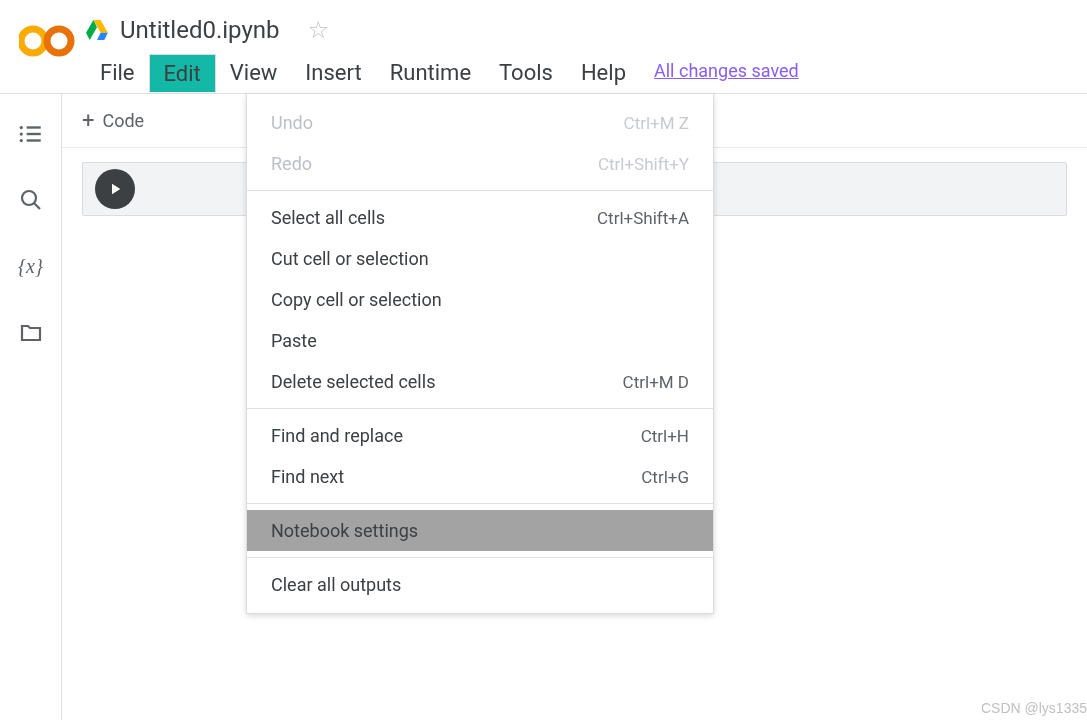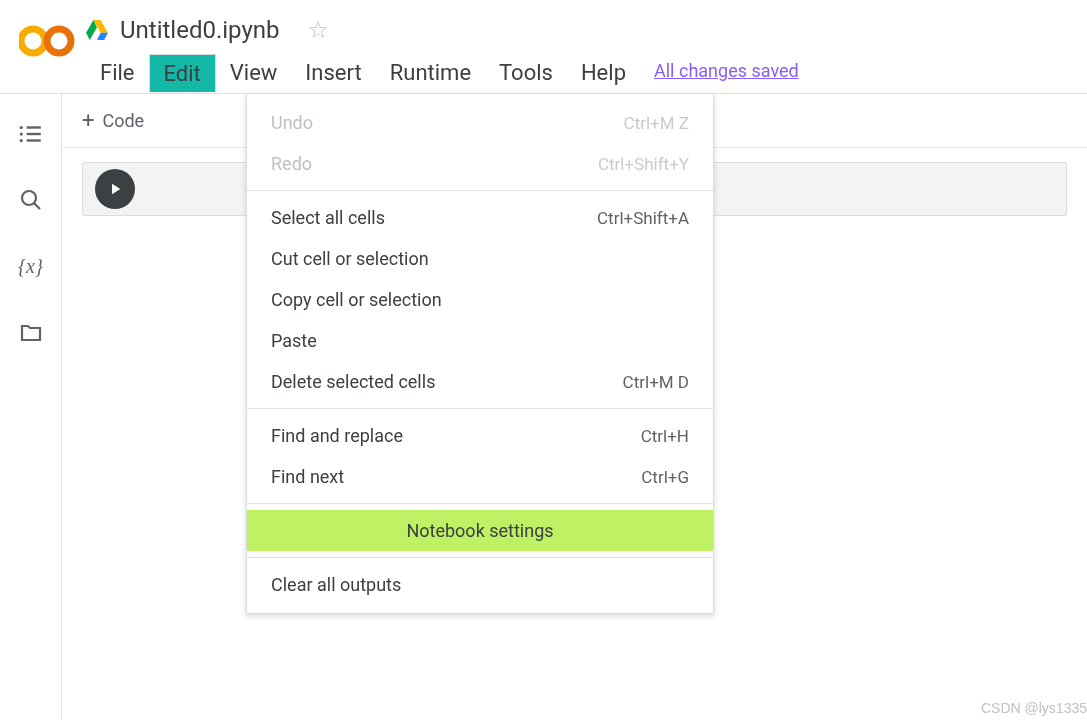--- a/index.html
+++ b/index.html
@@ -152,22 +152,21 @@
       padding: 10px 24px;
       font-size: 18px;
       color: #3c4043;
       cursor: pointer;
     }
     .dd-item.disabled {
       color: #bdc1c6;
       cursor: default;
     }
     .dd-item.hovered {
-      background: #bef264;
-      justify-content: center;
+      background: #a3a3a3;
     }
     .dd-shortcut {
       color: #5f6368;
       font-size: 17px;
     }
     .dd-item.disabled .dd-shortcut { color: #c7cace; }
     .dd-divider {
       height: 1px;
       background: #e0e0e0;
       margin: 6px 0;

